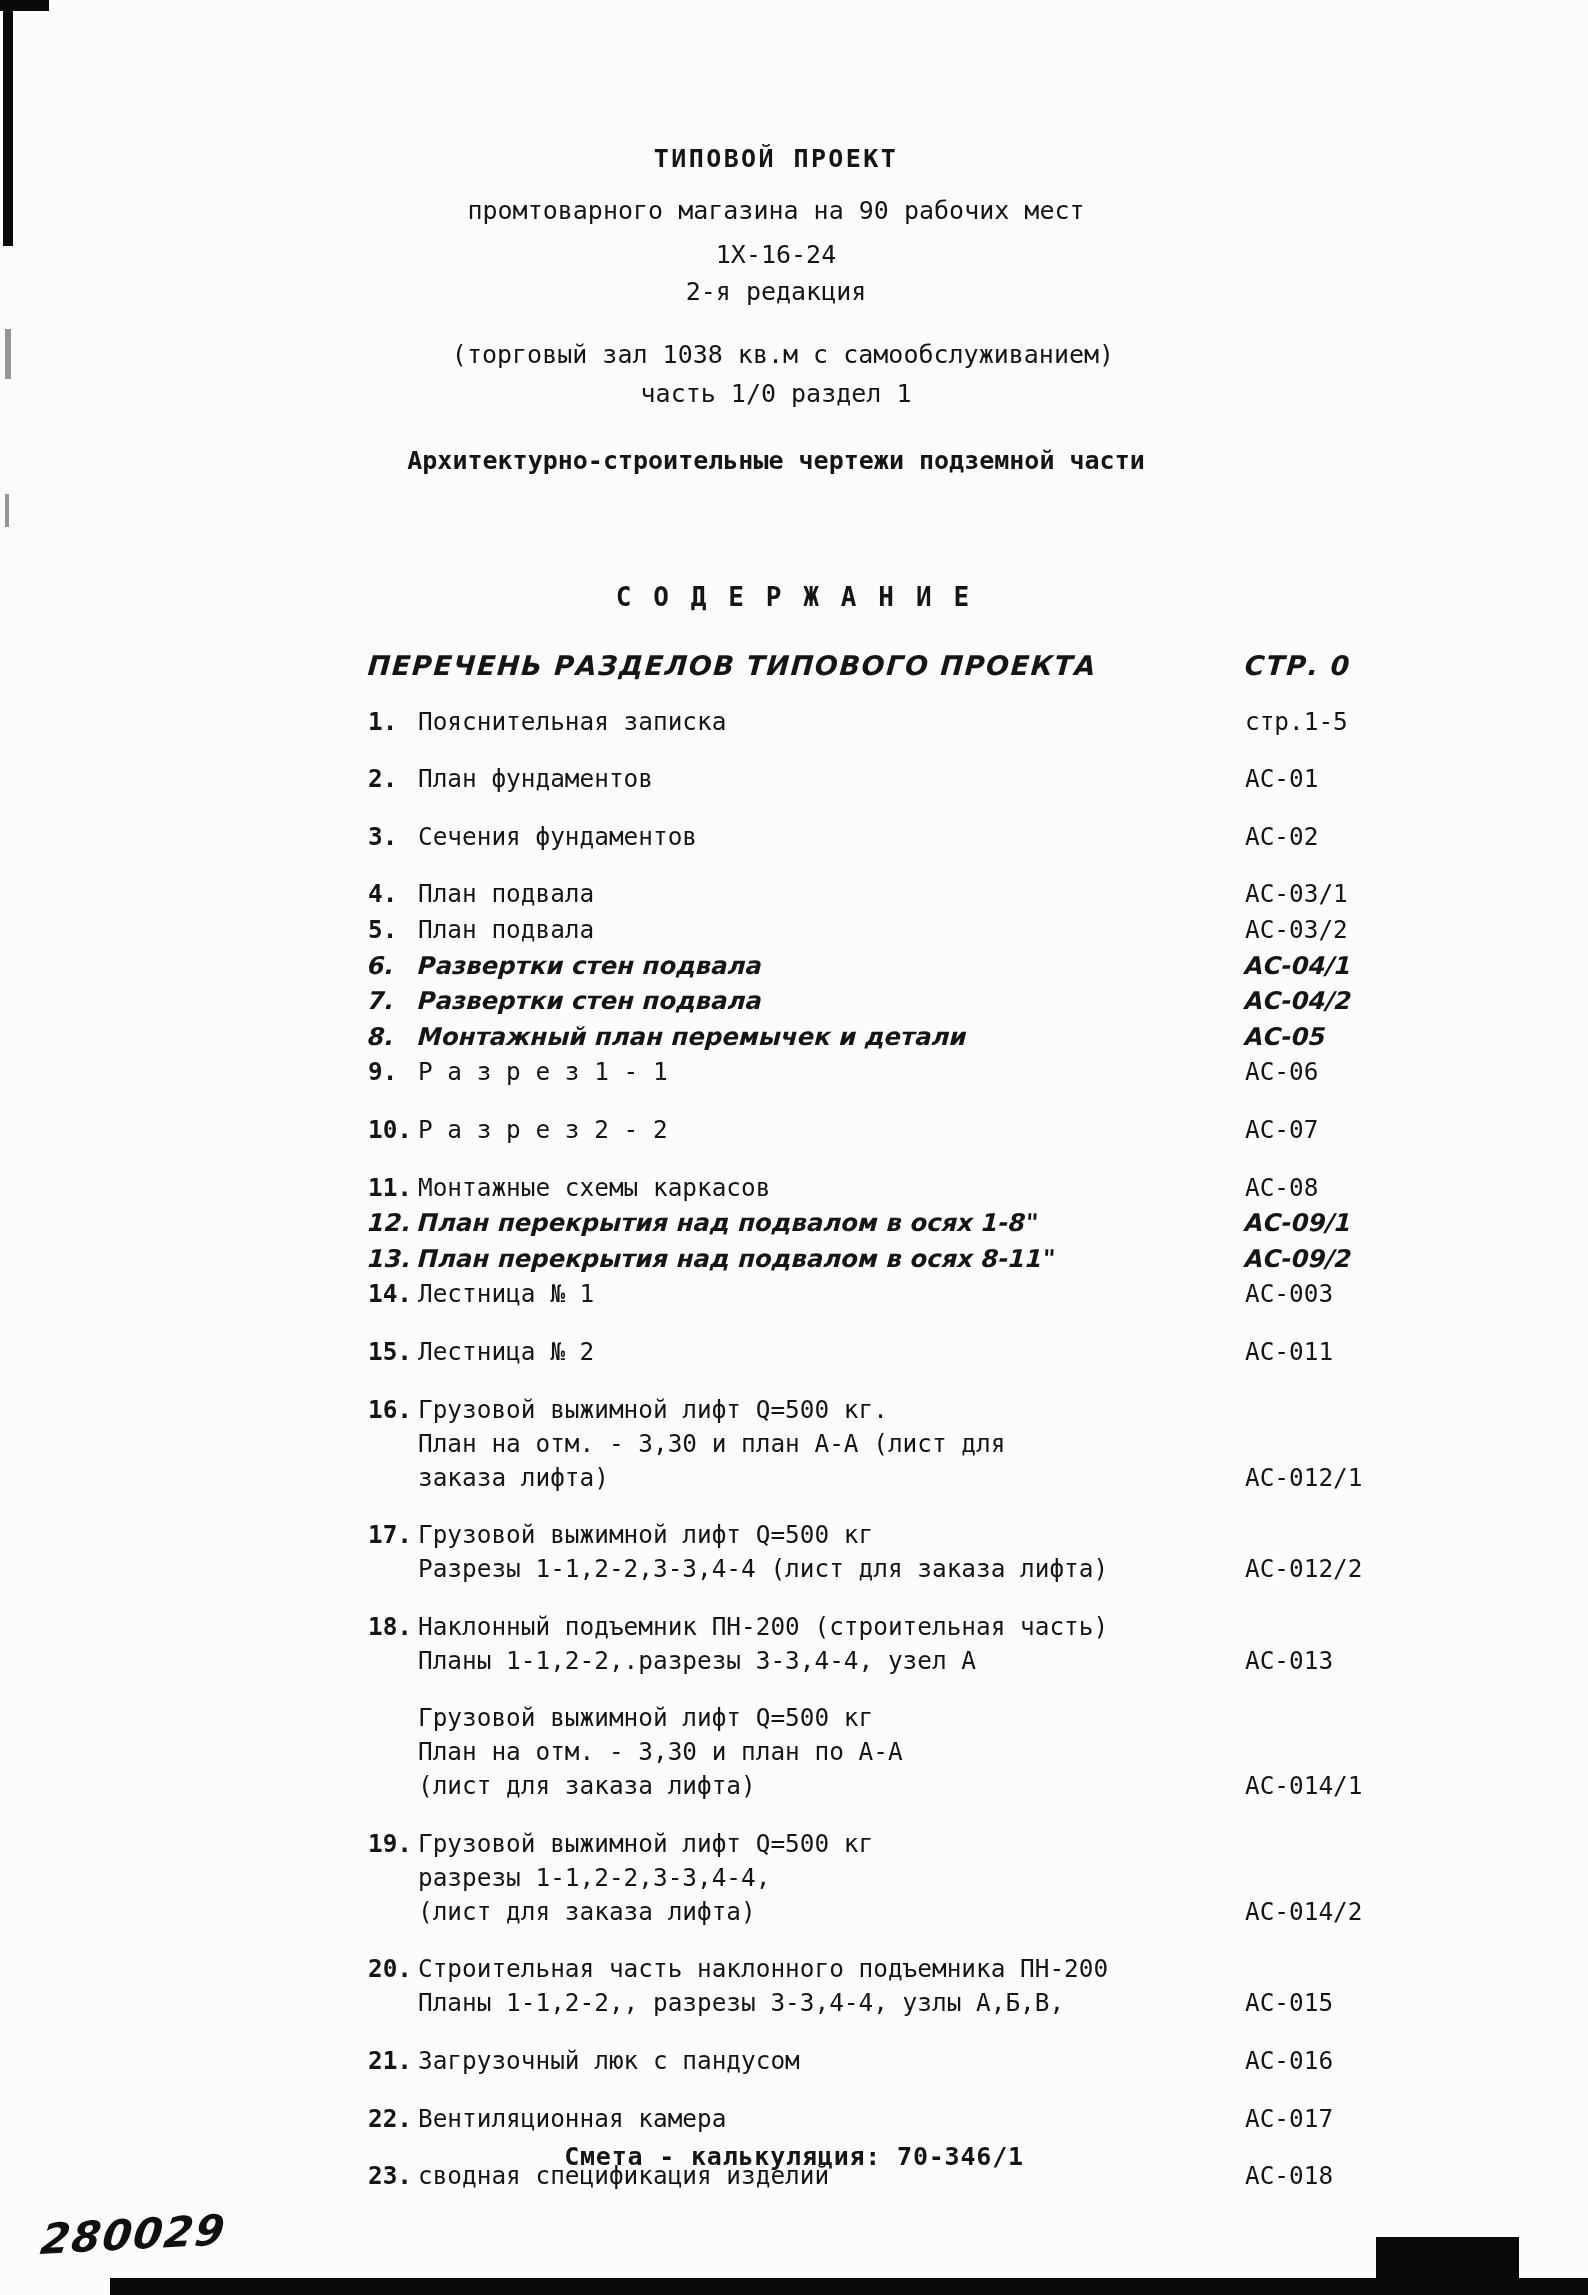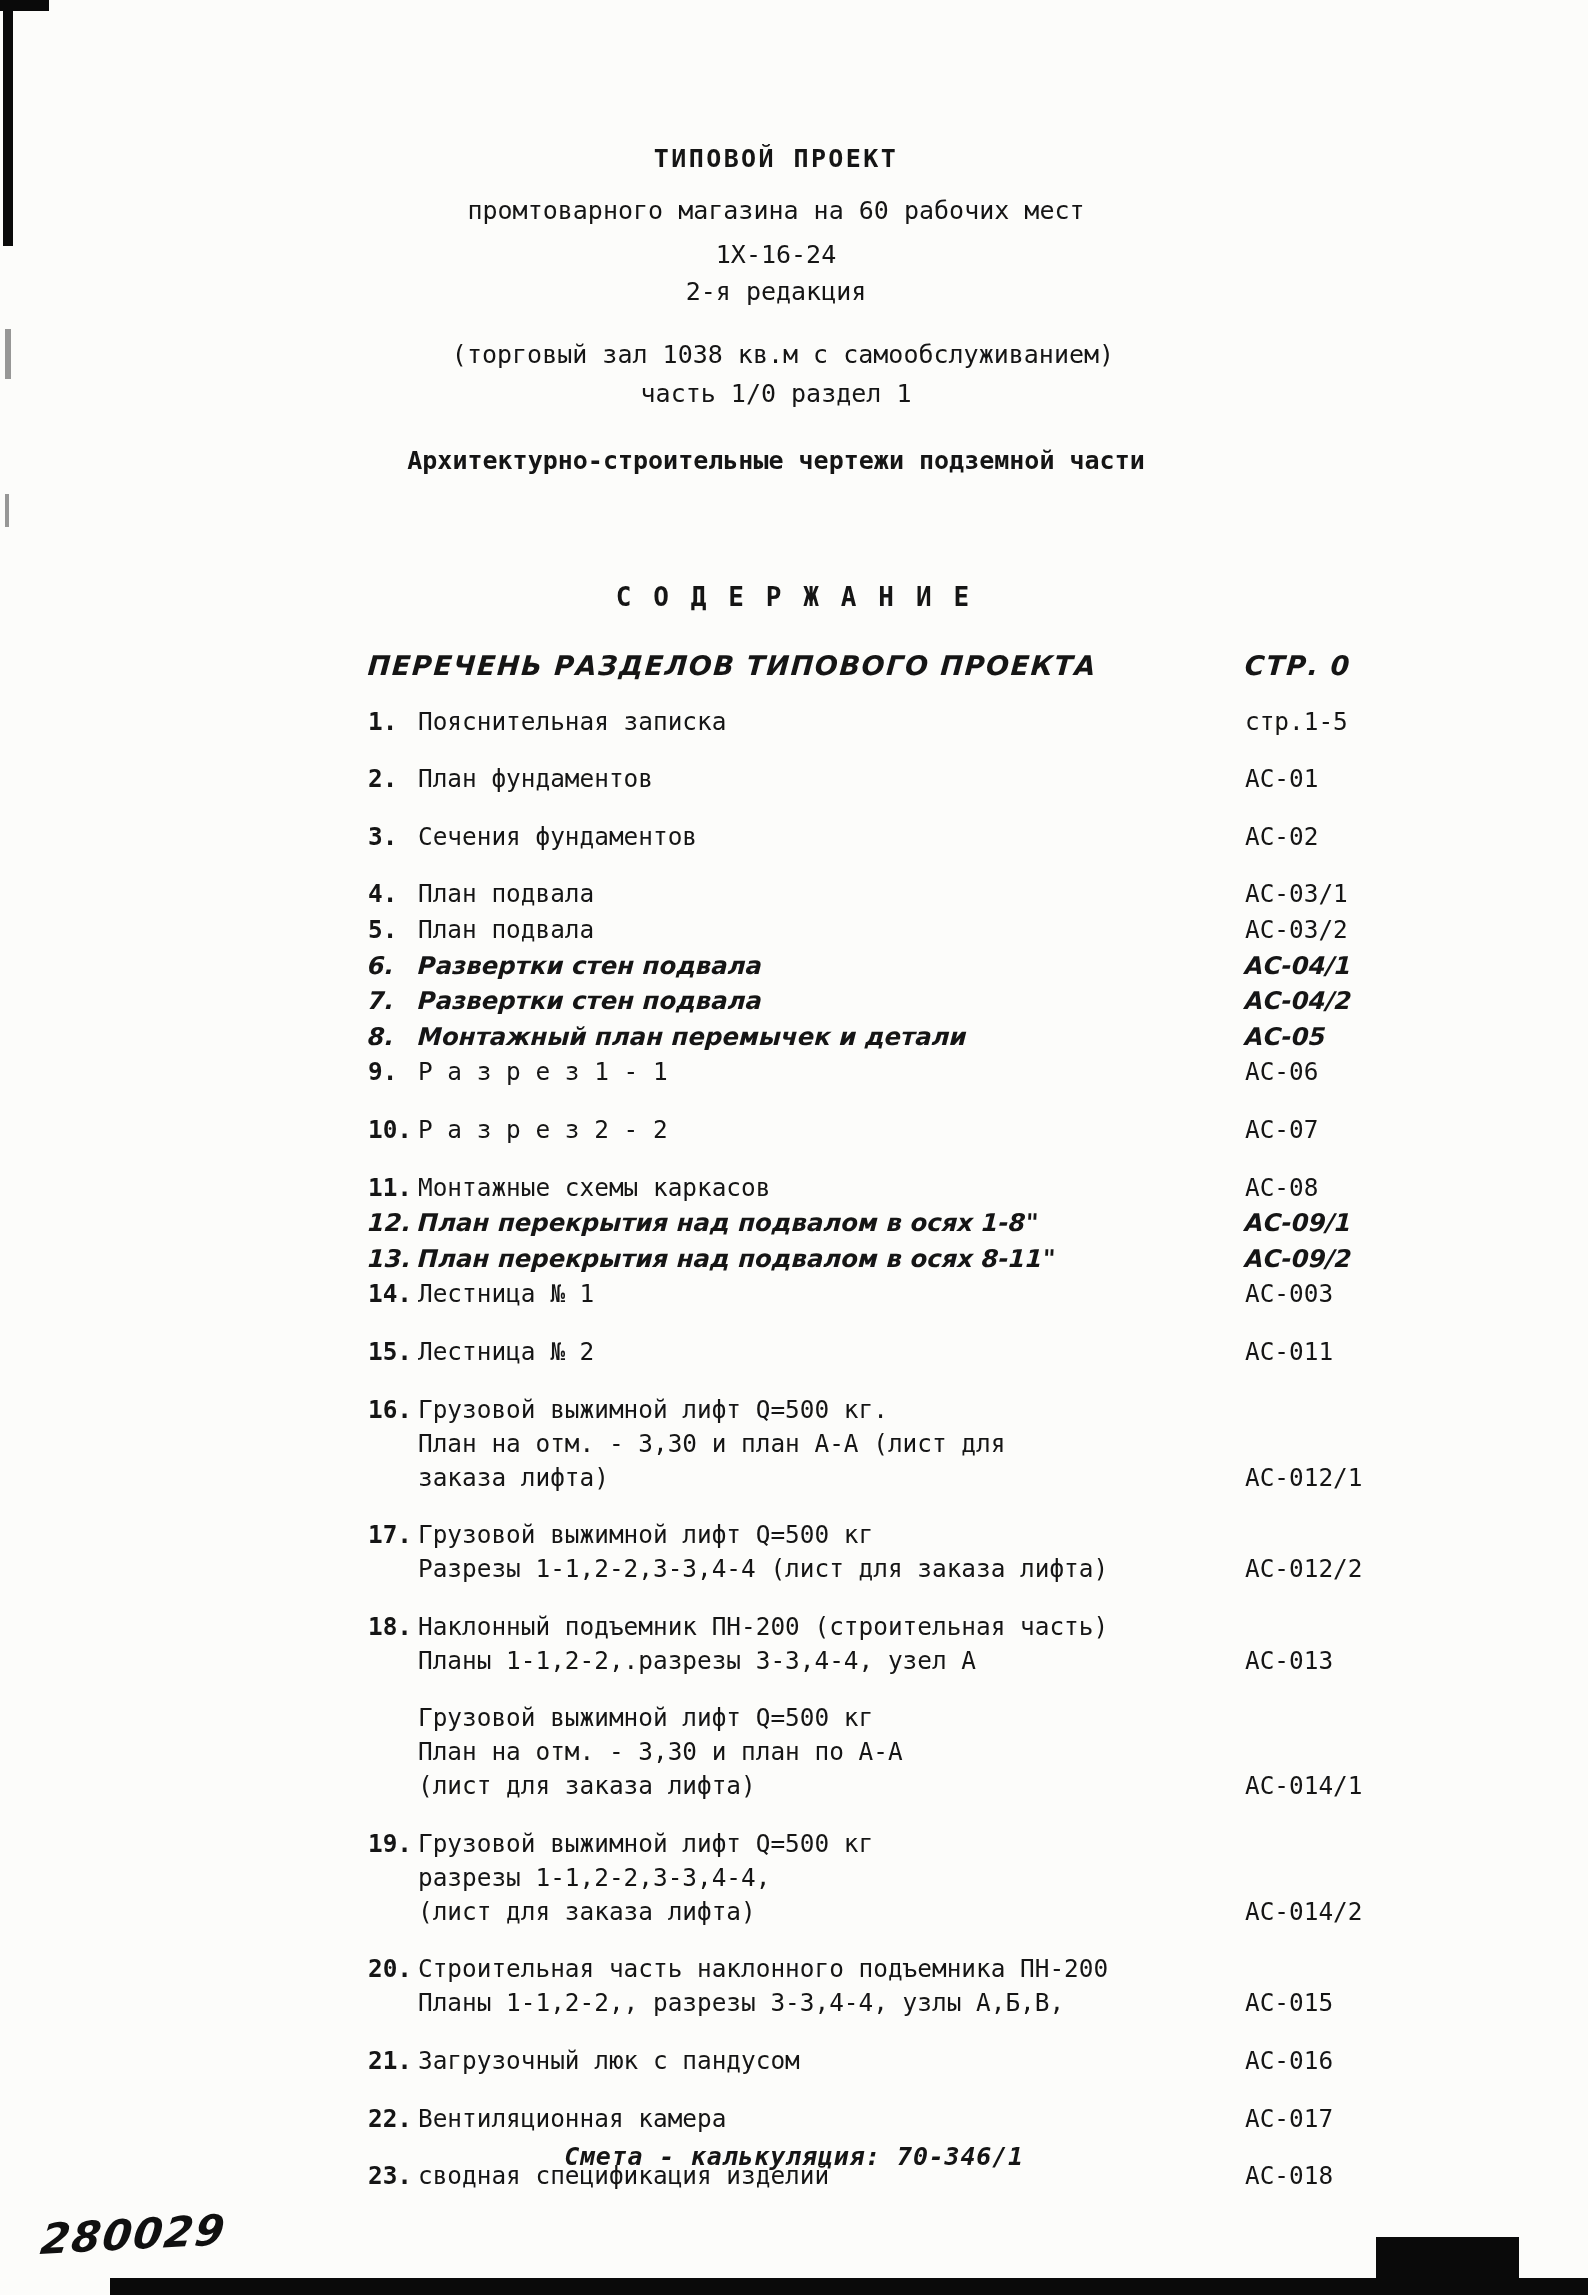--- a/index.html
+++ b/index.html
@@ -48,21 +48,21 @@
   .row .txt div{white-space:nowrap;}
   .row .pg{width:185px;align-self:flex-end;white-space:nowrap;}
   .row.hw{
     font-family:"DejaVu Sans","Liberation Sans",sans-serif;
     font-style:italic;font-weight:700;
     transform:skewX(-3deg);
   }
   
   .footer{
     position:absolute;top:2142px;left:0;width:1588px;
-    text-align:center;font-size:25px;font-weight:700;letter-spacing:0.8px;font-style:italic;
+    text-align:center;font-size:25px;font-weight:700;letter-spacing:0.8px;
   }
   
   .stamp{
     position:absolute;left:41px;top:2210px;
     font-family:"DejaVu Sans","Liberation Sans",sans-serif;
     font-style:italic;font-weight:700;font-size:42px;
     transform:rotate(-3deg) skewX(-10deg);
     letter-spacing:1.6px;color:#101010;
   }
 </style>
@@ -73,21 +73,21 @@
 
   <div class="mark" style="left:0;top:0;width:49px;height:11px;"></div>
   <div class="mark" style="left:3.1px;top:0;width:10.2px;height:246px;"></div>
   <div class="mark soft" style="left:4.7px;top:329px;width:6.3px;height:50px;"></div>
   <div class="mark soft" style="left:4.7px;top:494px;width:4.7px;height:33px;"></div>
   <div class="mark" style="left:110px;bottom:0;right:0;height:17.3px;"></div>
   <div class="mark" style="left:1376px;bottom:17.3px;width:143px;height:41px;"></div>
 
   <div class="titleblock">
     <div class="t1">ТИПОВОЙ ПРОЕКТ</div>
-    <div class="t2">промтоварного магазина на 60 рабочих мест</div>
+    <div class="t2">промтоварного магазина на 90 рабочих мест</div>
     <div class="t3">1Х-16-24</div>
     <div class="t4">2-я редакция</div>
     <div class="t5">(торговый зал 1038 кв.м с самообслуживанием)</div>
     <div class="t6">часть 1/0 раздел 1</div>
     <div class="t7">Архитектурно-строительные чертежи подземной части</div>
   </div>
 
   <div class="contents-title">С О Д Е Р Ж А Н И Е</div>
 
   <div class="list">

